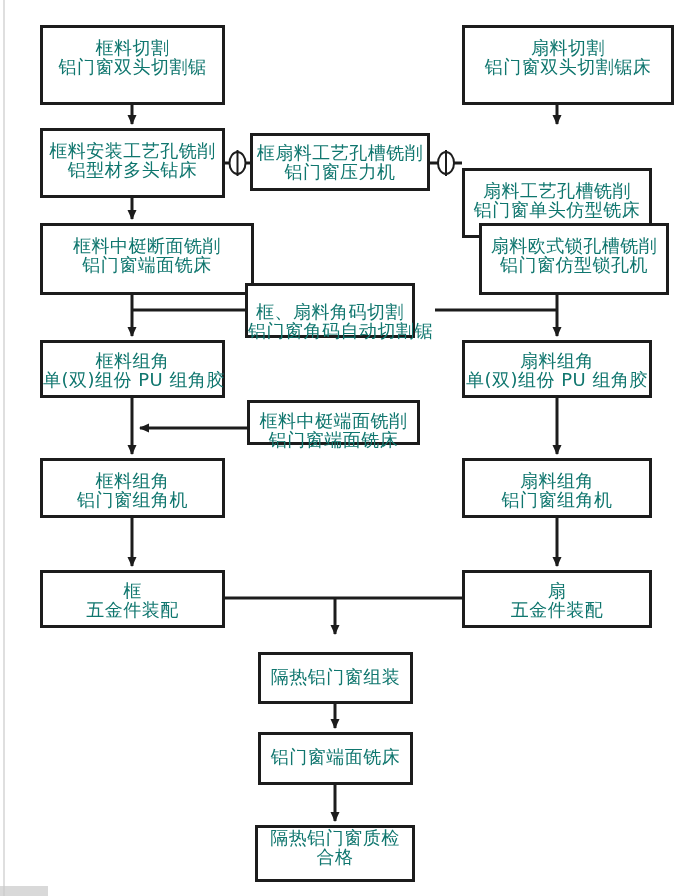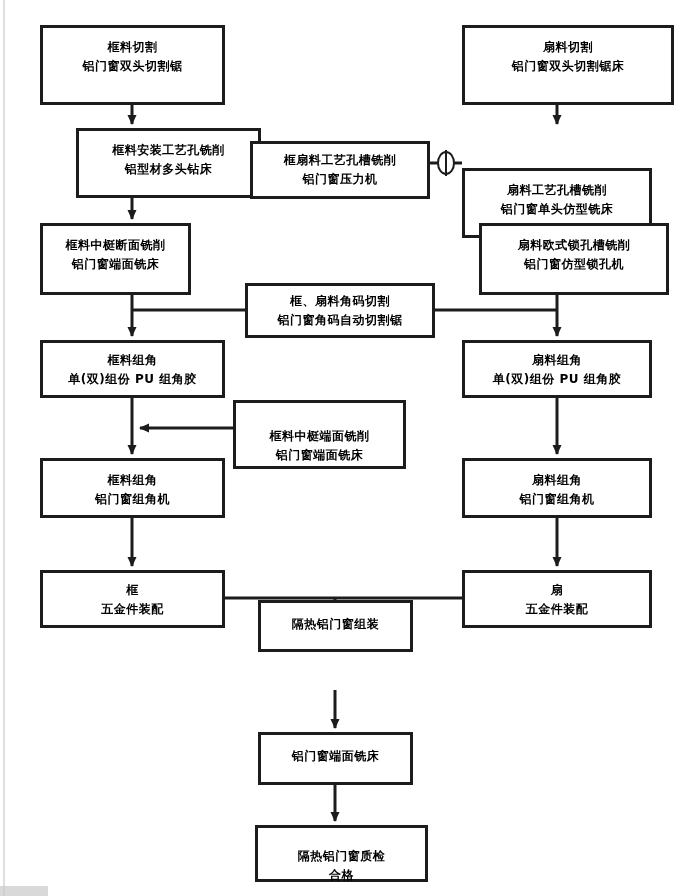--- a/index.html
+++ b/index.html
@@ -9,23 +9,23 @@
     height: 896px;
     background: #ffffff;
     font-family: "DejaVu Sans", "Liberation Sans", sans-serif;
     overflow: hidden;
   }
   .node {
     position: absolute;
     box-sizing: border-box;
     border: 3px solid #1c1c1c;
     background: #ffffff;
-    color: #000000;
-    font-size: 12px;
-    font-weight: bold;
+    color: #0f766e;
+    font-size: 18px;
+    font-weight: normal;
     line-height: 19px;
     text-align: center;
     padding-top: 10px;
     letter-spacing: 0.5px;
   }
   .node .line { display: block; white-space: nowrap; }
   svg.wires {
     position: absolute;
     left: 0; top: 0;
     width: 687px; height: 896px;
@@ -90,57 +90,57 @@
 
   <div class="node" style="left:40px; top:25px; width:185px; height:80px;">
     <span class="line">框料切割</span>
     <span class="line">铝门窗双头切割锯</span>
   </div>
   <div class="node" style="left:462px; top:25px; width:212px; height:80px;">
     <span class="line">扇料切割</span>
     <span class="line">铝门窗双头切割锯床</span>
   </div>
 
-  <div class="node" style="left:40px; top:128px; width:185px; height:70px;margin-left:36px;">
+  <div class="node" style="left:40px; top:128px; width:185px; height:70px;">
     <span class="line">框料安装工艺孔铣削</span>
     <span class="line">铝型材多头钻床</span>
   </div>
-  <div class="node" style="left:250px; top:133px; width:180px; height:58px; padding-top:7px;margin-top:8px;">
+  <div class="node" style="left:250px; top:133px; width:180px; height:58px; padding-top:7px;">
     <span class="line">框扇料工艺孔槽铣削</span>
     <span class="line">铝门窗压力机</span>
   </div>
   <div class="node" style="left:462px; top:128px; width:190px; height:70px;margin-top:40px;">
     <span class="line">扇料工艺孔槽铣削</span>
     <span class="line">铝门窗单头仿型铣床</span>
   </div>
 
-  <div class="node" style="left:40px; top:223px; width:151px; height:72px;">
+  <div class="node" style="left:40px; top:223px; width:214px; height:72px;">
     <span class="line">框料中梃断面铣削</span>
     <span class="line">铝门窗端面铣床</span>
   </div>
   <div class="node" style="left:462px; top:223px; width:190px; height:72px;margin-left:17px;">
     <span class="line">扇料欧式锁孔槽铣削</span>
     <span class="line">铝门窗仿型锁孔机</span>
   </div>
 
-  <div class="node" style="left:245px; top:283px; width:190px; height:55px; padding-top:6px;">
+  <div class="node" style="left:245px; top:283px; width:170px; height:55px; padding-top:16px;">
     <span class="line">框、扇料角码切割</span>
     <span class="line">铝门窗角码自动切割锯</span>
   </div>
 
   <div class="node" style="left:40px; top:340px; width:185px; height:58px; padding-top:8px;">
     <span class="line">框料组角</span>
     <span class="line">单(双)组份 PU 组角胶</span>
   </div>
   <div class="node" style="left:462px; top:340px; width:190px; height:58px; padding-top:8px;">
     <span class="line">扇料组角</span>
     <span class="line">单(双)组份 PU 组角胶</span>
   </div>
 
-  <div class="node" style="left:233px; top:400px; width:173px; height:69px; padding-top:24px;">
+  <div class="node" style="left:247px; top:400px; width:173px; height:45px; padding-top:8px;">
     <span class="line">框料中梃端面铣削</span>
     <span class="line">铝门窗端面铣床</span>
   </div>
 
   <div class="node" style="left:40px; top:458px; width:185px; height:60px;">
     <span class="line">框料组角</span>
     <span class="line">铝门窗组角机</span>
   </div>
   <div class="node" style="left:462px; top:458px; width:190px; height:60px;">
     <span class="line">扇料组角</span>
@@ -149,27 +149,27 @@
 
   <div class="node" style="left:40px; top:570px; width:185px; height:58px; padding-top:8px;">
     <span class="line">框</span>
     <span class="line">五金件装配</span>
   </div>
   <div class="node" style="left:462px; top:570px; width:190px; height:58px; padding-top:8px;">
     <span class="line">扇</span>
     <span class="line">五金件装配</span>
   </div>
 
-  <div class="node" style="left:258px; top:600px; width:155px; height:52px; padding-top:12px;">
+  <div class="node" style="left:258px; top:652px; width:155px; height:52px; padding-top:12px;">
     <span class="line">隔热铝门窗组装</span>
   </div>
   <div class="node" style="left:258px; top:732px; width:155px; height:53px; padding-top:12px;">
     <span class="line">铝门窗端面铣床</span>
   </div>
-  <div class="node" style="left:255px; top:825px; width:173px; height:57px; padding-top:19px;">
+  <div class="node" style="left:255px; top:825px; width:160px; height:57px; padding-top:0;">
     <span class="line">隔热铝门窗质检</span>
     <span class="line">合格</span>
   </div>
 
   <div class="edge-artifact" style="left:3px; top:0; width:2px; height:896px; opacity:0.6;"></div>
   <div class="edge-artifact" style="left:0; top:886px; width:48px; height:10px; opacity:0.7;"></div>
 
 </div>
 
 </body></html>

